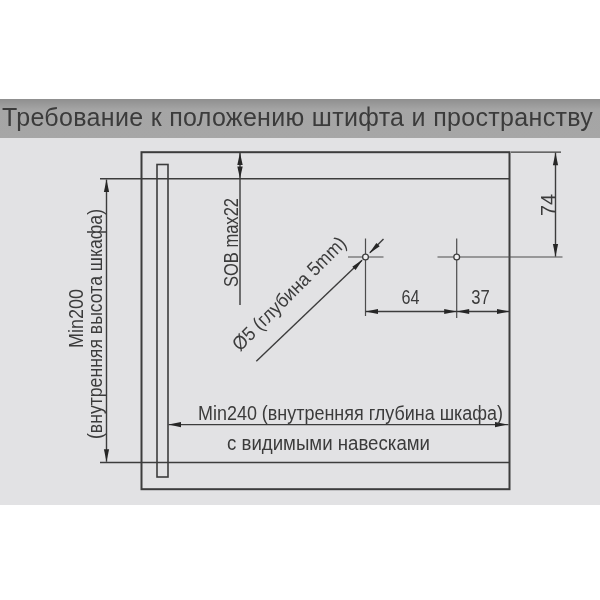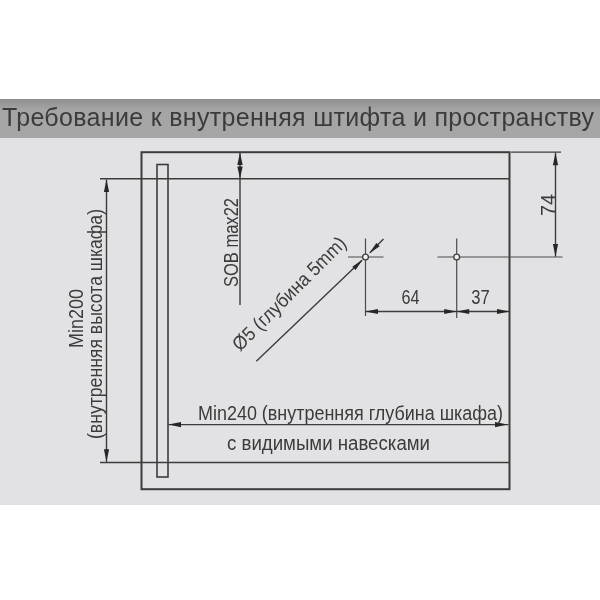--- a/index.html
+++ b/index.html
@@ -4,21 +4,21 @@
 <style>
   html,body{margin:0;padding:0;background:#ffffff;width:600px;height:600px;overflow:hidden;}
   body{font-family:"Liberation Sans", sans-serif;position:relative;}
   .abs{position:absolute;}
 </style>
 </head>
 <body>
 
 <div class="abs" style="left:0;top:99px;width:600px;height:39px;background:linear-gradient(#8f8f8f,#a5a5a5 28%,#a6a6a6);"></div>
 
-<div class="abs" style="left:2px;top:103px;width:598px;color:#3b3b3b;font-size:25px;letter-spacing:0.32px;white-space:nowrap;">Требование к внутренняя штифта и пространству</div>
+<div class="abs" style="left:2px;top:103px;width:598px;color:#3b3b3b;font-size:25px;letter-spacing:0.32px;white-space:nowrap;">Требование к положению штифта и пространству</div>
 
 <div class="abs" style="left:0;top:138px;width:600px;height:367px;background:#e2e2e4;"></div>
 
 <svg class="abs" style="left:0;top:0;" width="600" height="600" viewBox="0 0 600 600">
 
   <rect x="141.5" y="152.2" width="368" height="337" fill="none" stroke="#3c3c3c" stroke-width="2"></rect>
 
   <rect x="157" y="164.5" width="11" height="312.5" fill="#e2e2e4" stroke="#3c3c3c" stroke-width="1.6"></rect>
 
   <line x1="100" y1="178.8" x2="509.5" y2="178.8" stroke="#3c3c3c" stroke-width="1.5"></line>

